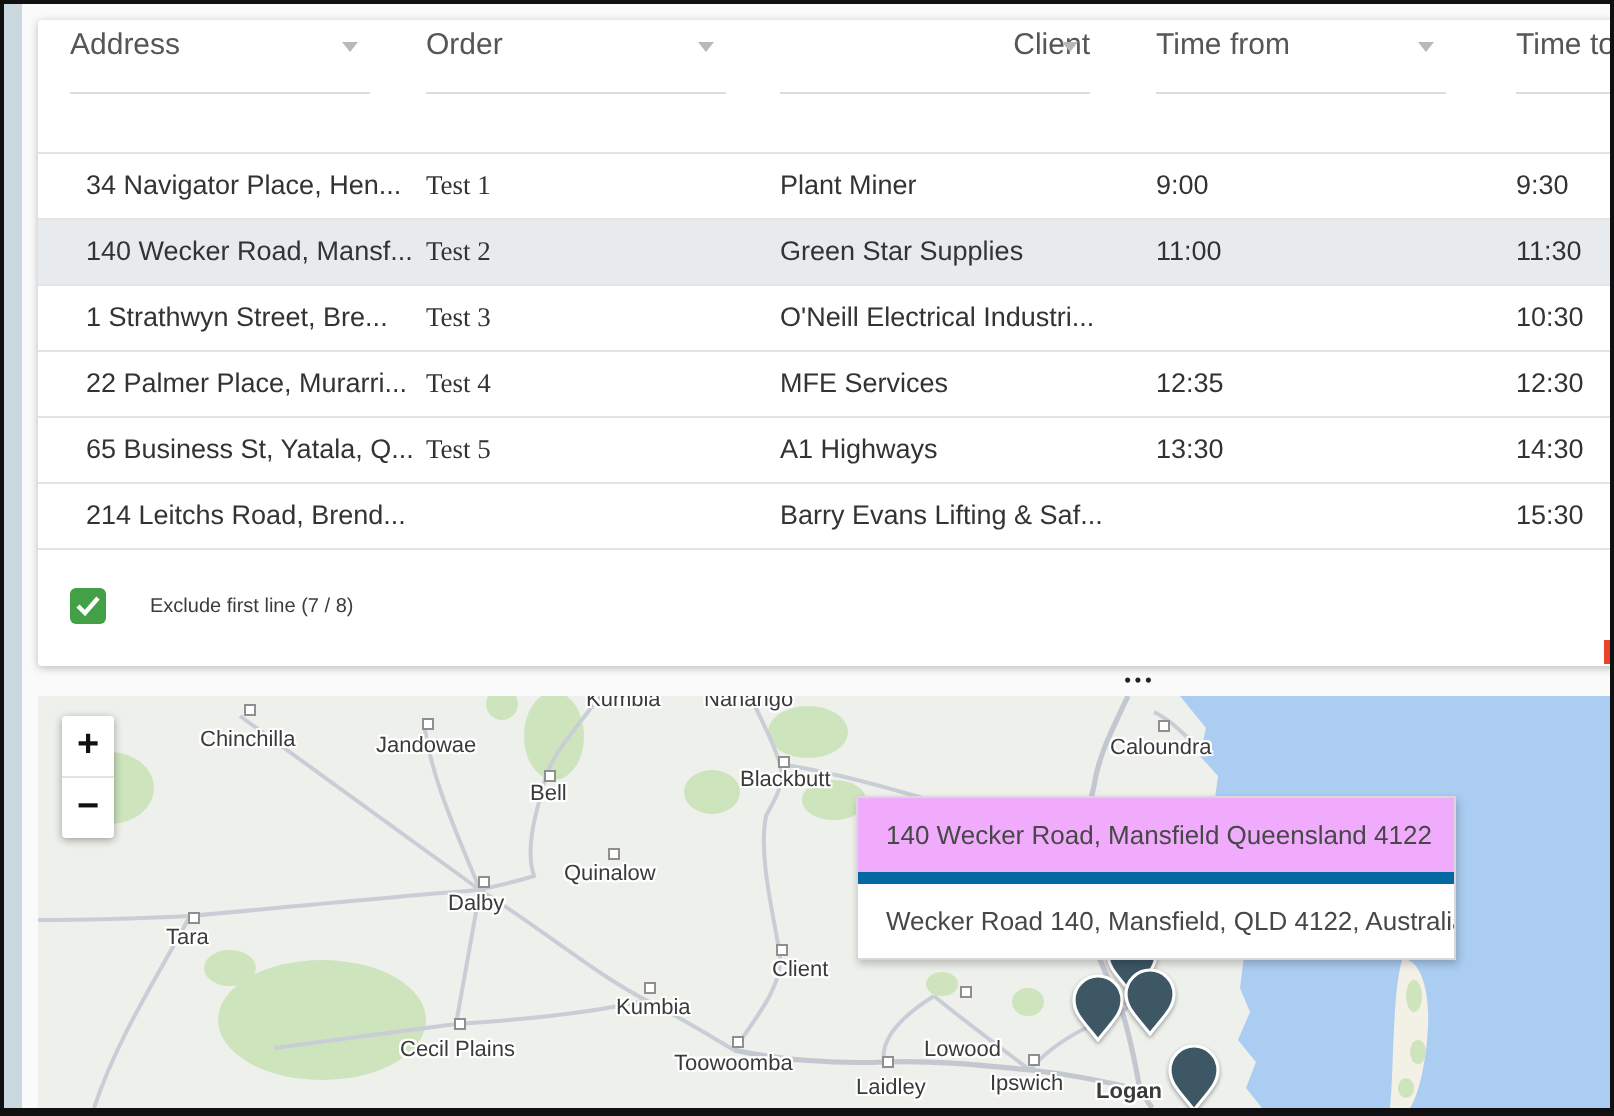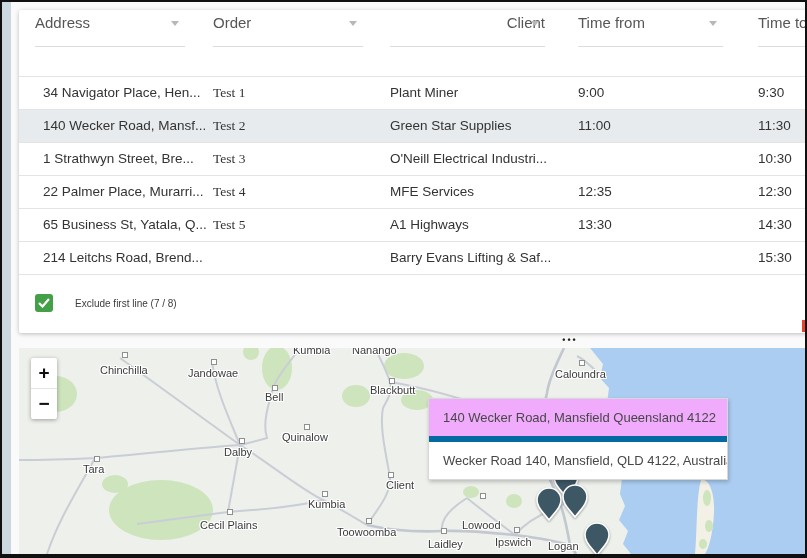--- a/index.html
+++ b/index.html
@@ -206,21 +206,21 @@
       <div class="town-marker" style="left: 208px; top: 161px;"></div>
       <div class="town-label" style="left: 181px; top: 171px;">Cecil Plains</div>
       <div class="town-marker" style="left: 347px; top: 170px;"></div>
       <div class="town-label" style="left: 318px; top: 178px;">Toowoomba</div>
       <div class="town-marker" style="left: 461px; top: 145px;"></div>
       <div class="town-label" style="left: 443px; top: 155px; margin-top: 16px;">Lowood</div>
       <div class="town-marker" style="left: 422px; top: 180px;"></div>
       <div class="town-label" style="left: 409px; top: 190px;">Laidley</div>
       <div class="town-marker" style="left: 495px; top: 179px;"></div>
       <div class="town-label" style="left: 476px; top: 188px;">Ipswich</div>
-      <div class="town-label" style="left: 529px; top: 192px;">Logan</div>
+      <div class="town-label" style="left: 529px; top: 192px; font-weight: bold;">Logan</div>
       <div class="town-marker" style="left: 560px; top: 12px;"></div>
       <div class="town-label" style="left: 536px; top: 20px;">Caloundra</div>
       <div class="pin" style="left: 534px; top: 116px;"><svg width="26" height="34" viewBox="-13 -34 26 34">
           <path d="M0,-1 C-7,-10 -12,-14 -12,-21 A12,12 0 1 1 12,-21 C12,-14 7,-10 0,-1 Z" fill="#3d5765" stroke="#ffffff" stroke-width="1.6"></path>
         </svg></div>
       <div class="pin" style="left: 517px; top: 139px;"><svg width="26" height="34" viewBox="-13 -34 26 34">
           <path d="M0,-1 C-7,-10 -12,-14 -12,-21 A12,12 0 1 1 12,-21 C12,-14 7,-10 0,-1 Z" fill="#3d5765" stroke="#ffffff" stroke-width="1.6"></path>
         </svg></div>
       <div class="pin" style="left: 543px; top: 136px;"><svg width="26" height="34" viewBox="-13 -34 26 34">
           <path d="M0,-1 C-7,-10 -12,-14 -12,-21 A12,12 0 1 1 12,-21 C12,-14 7,-10 0,-1 Z" fill="#3d5765" stroke="#ffffff" stroke-width="1.6"></path>

